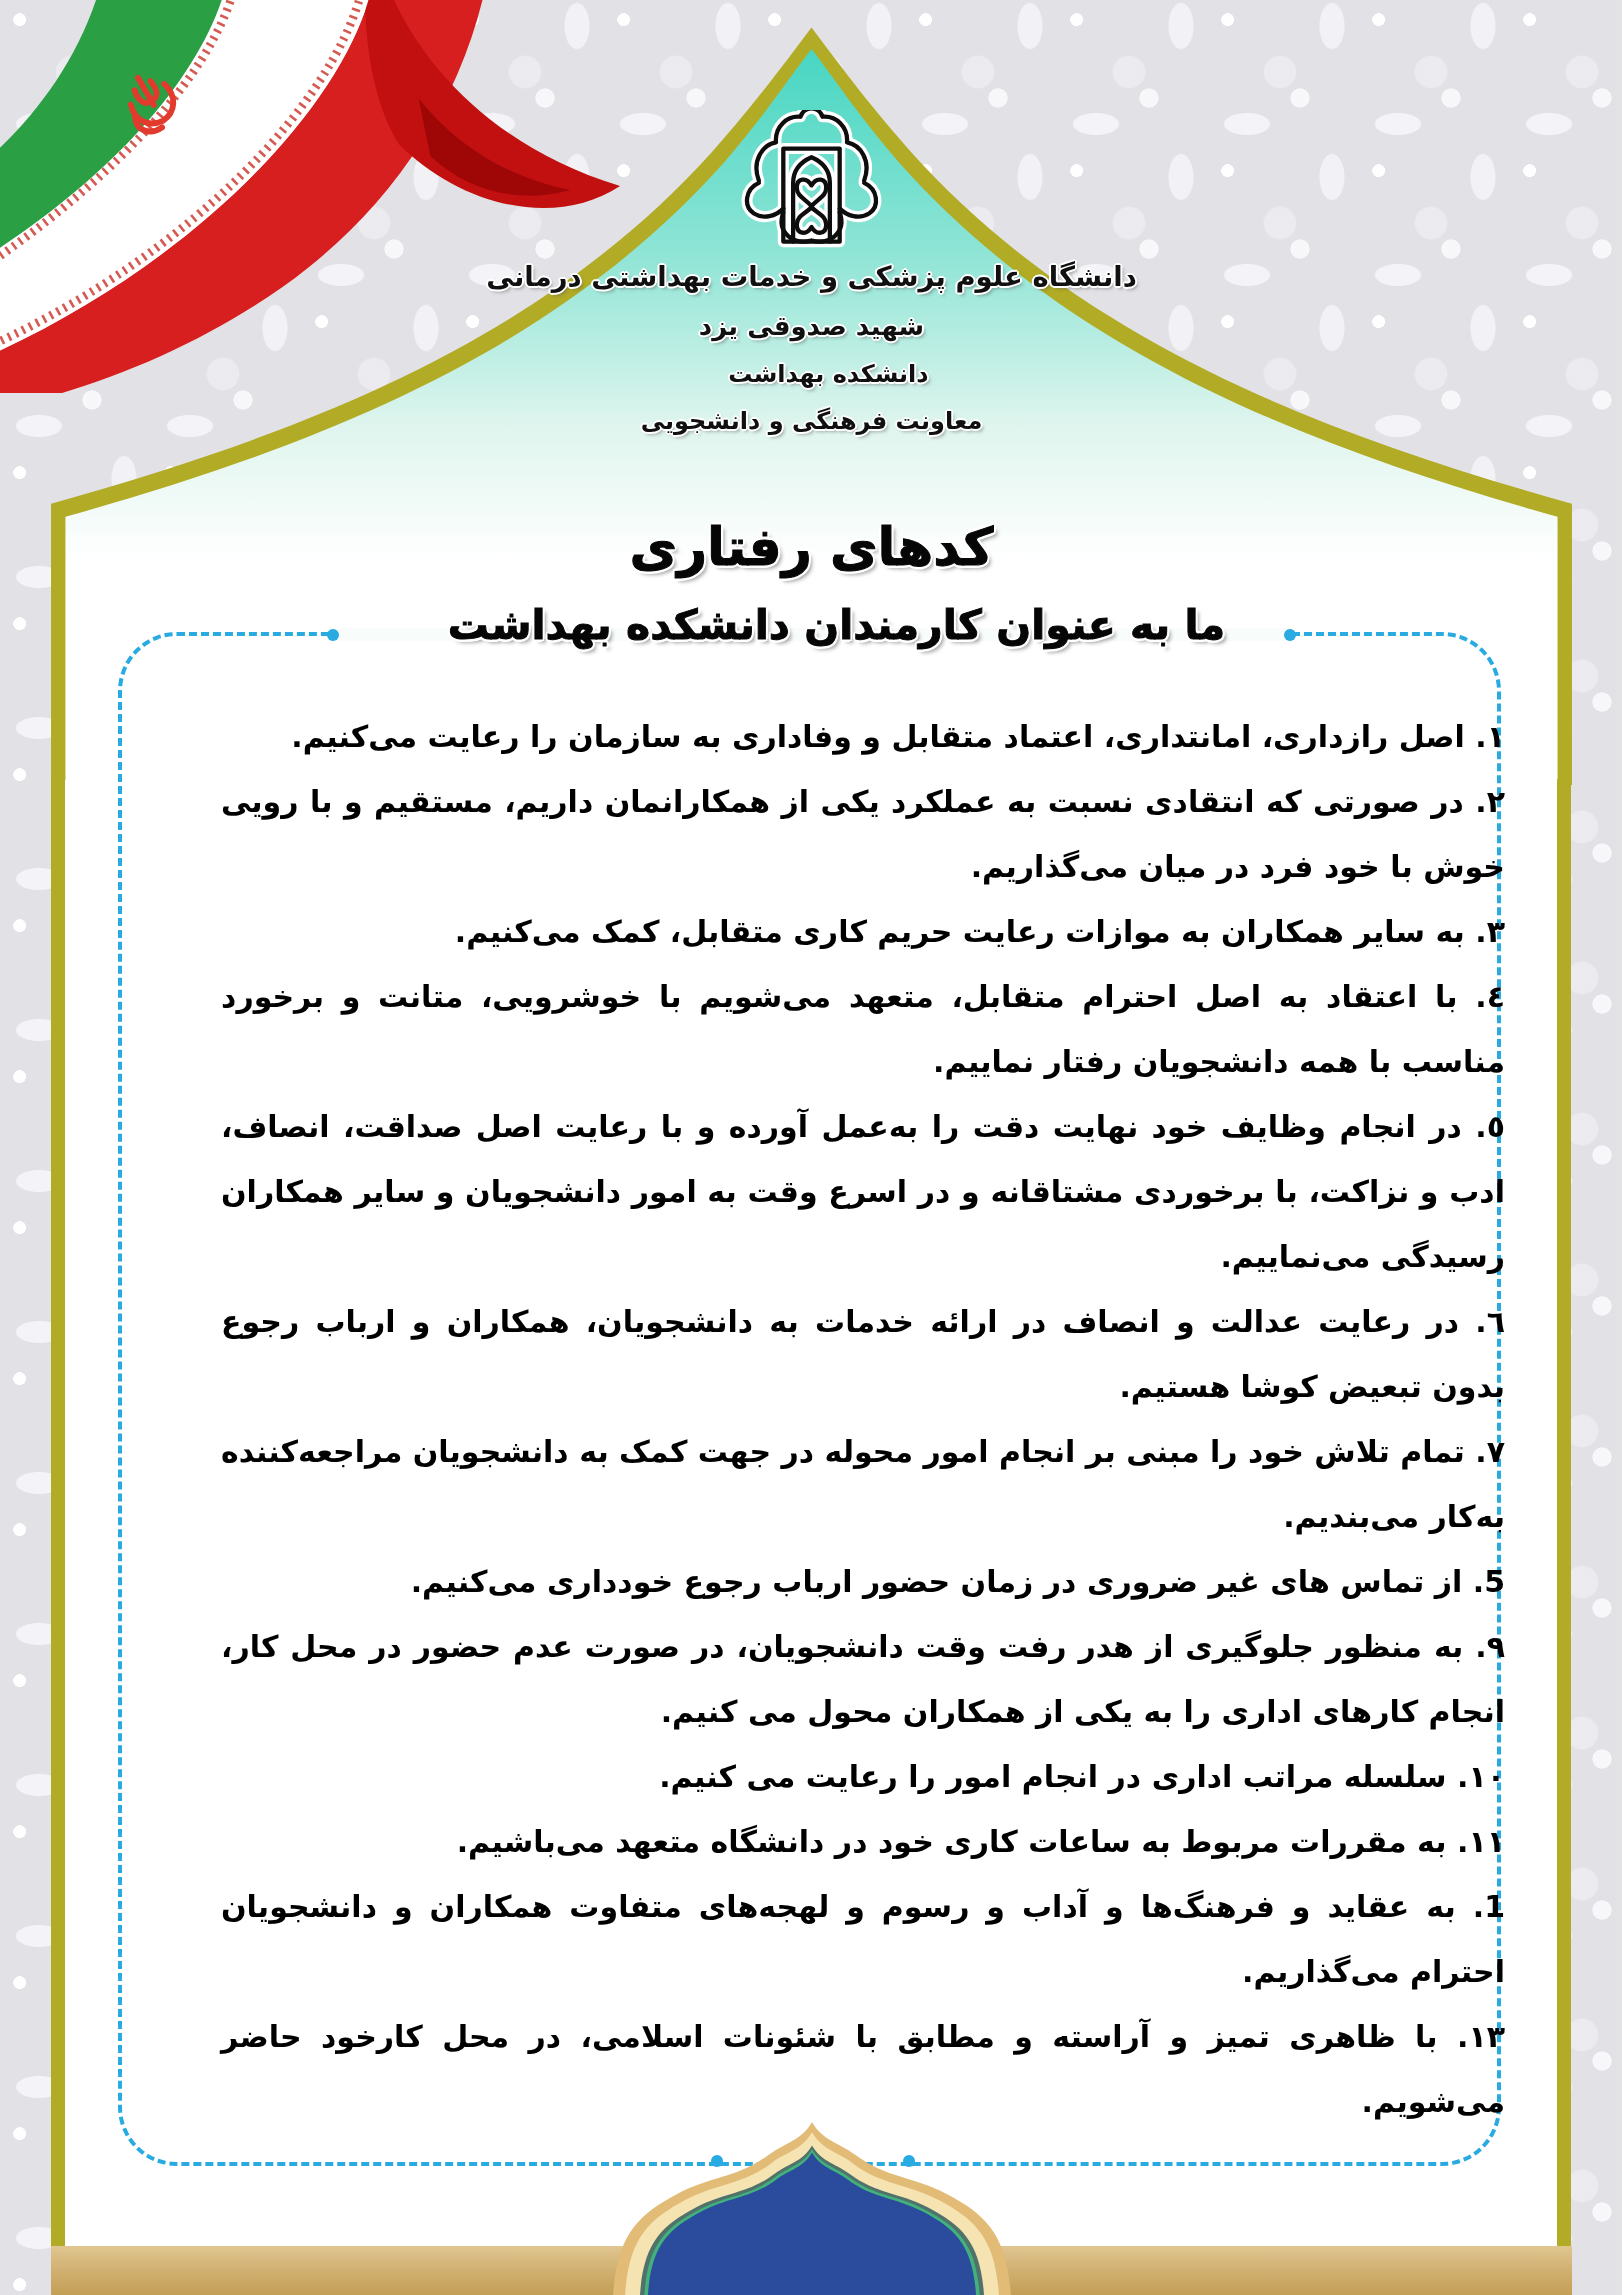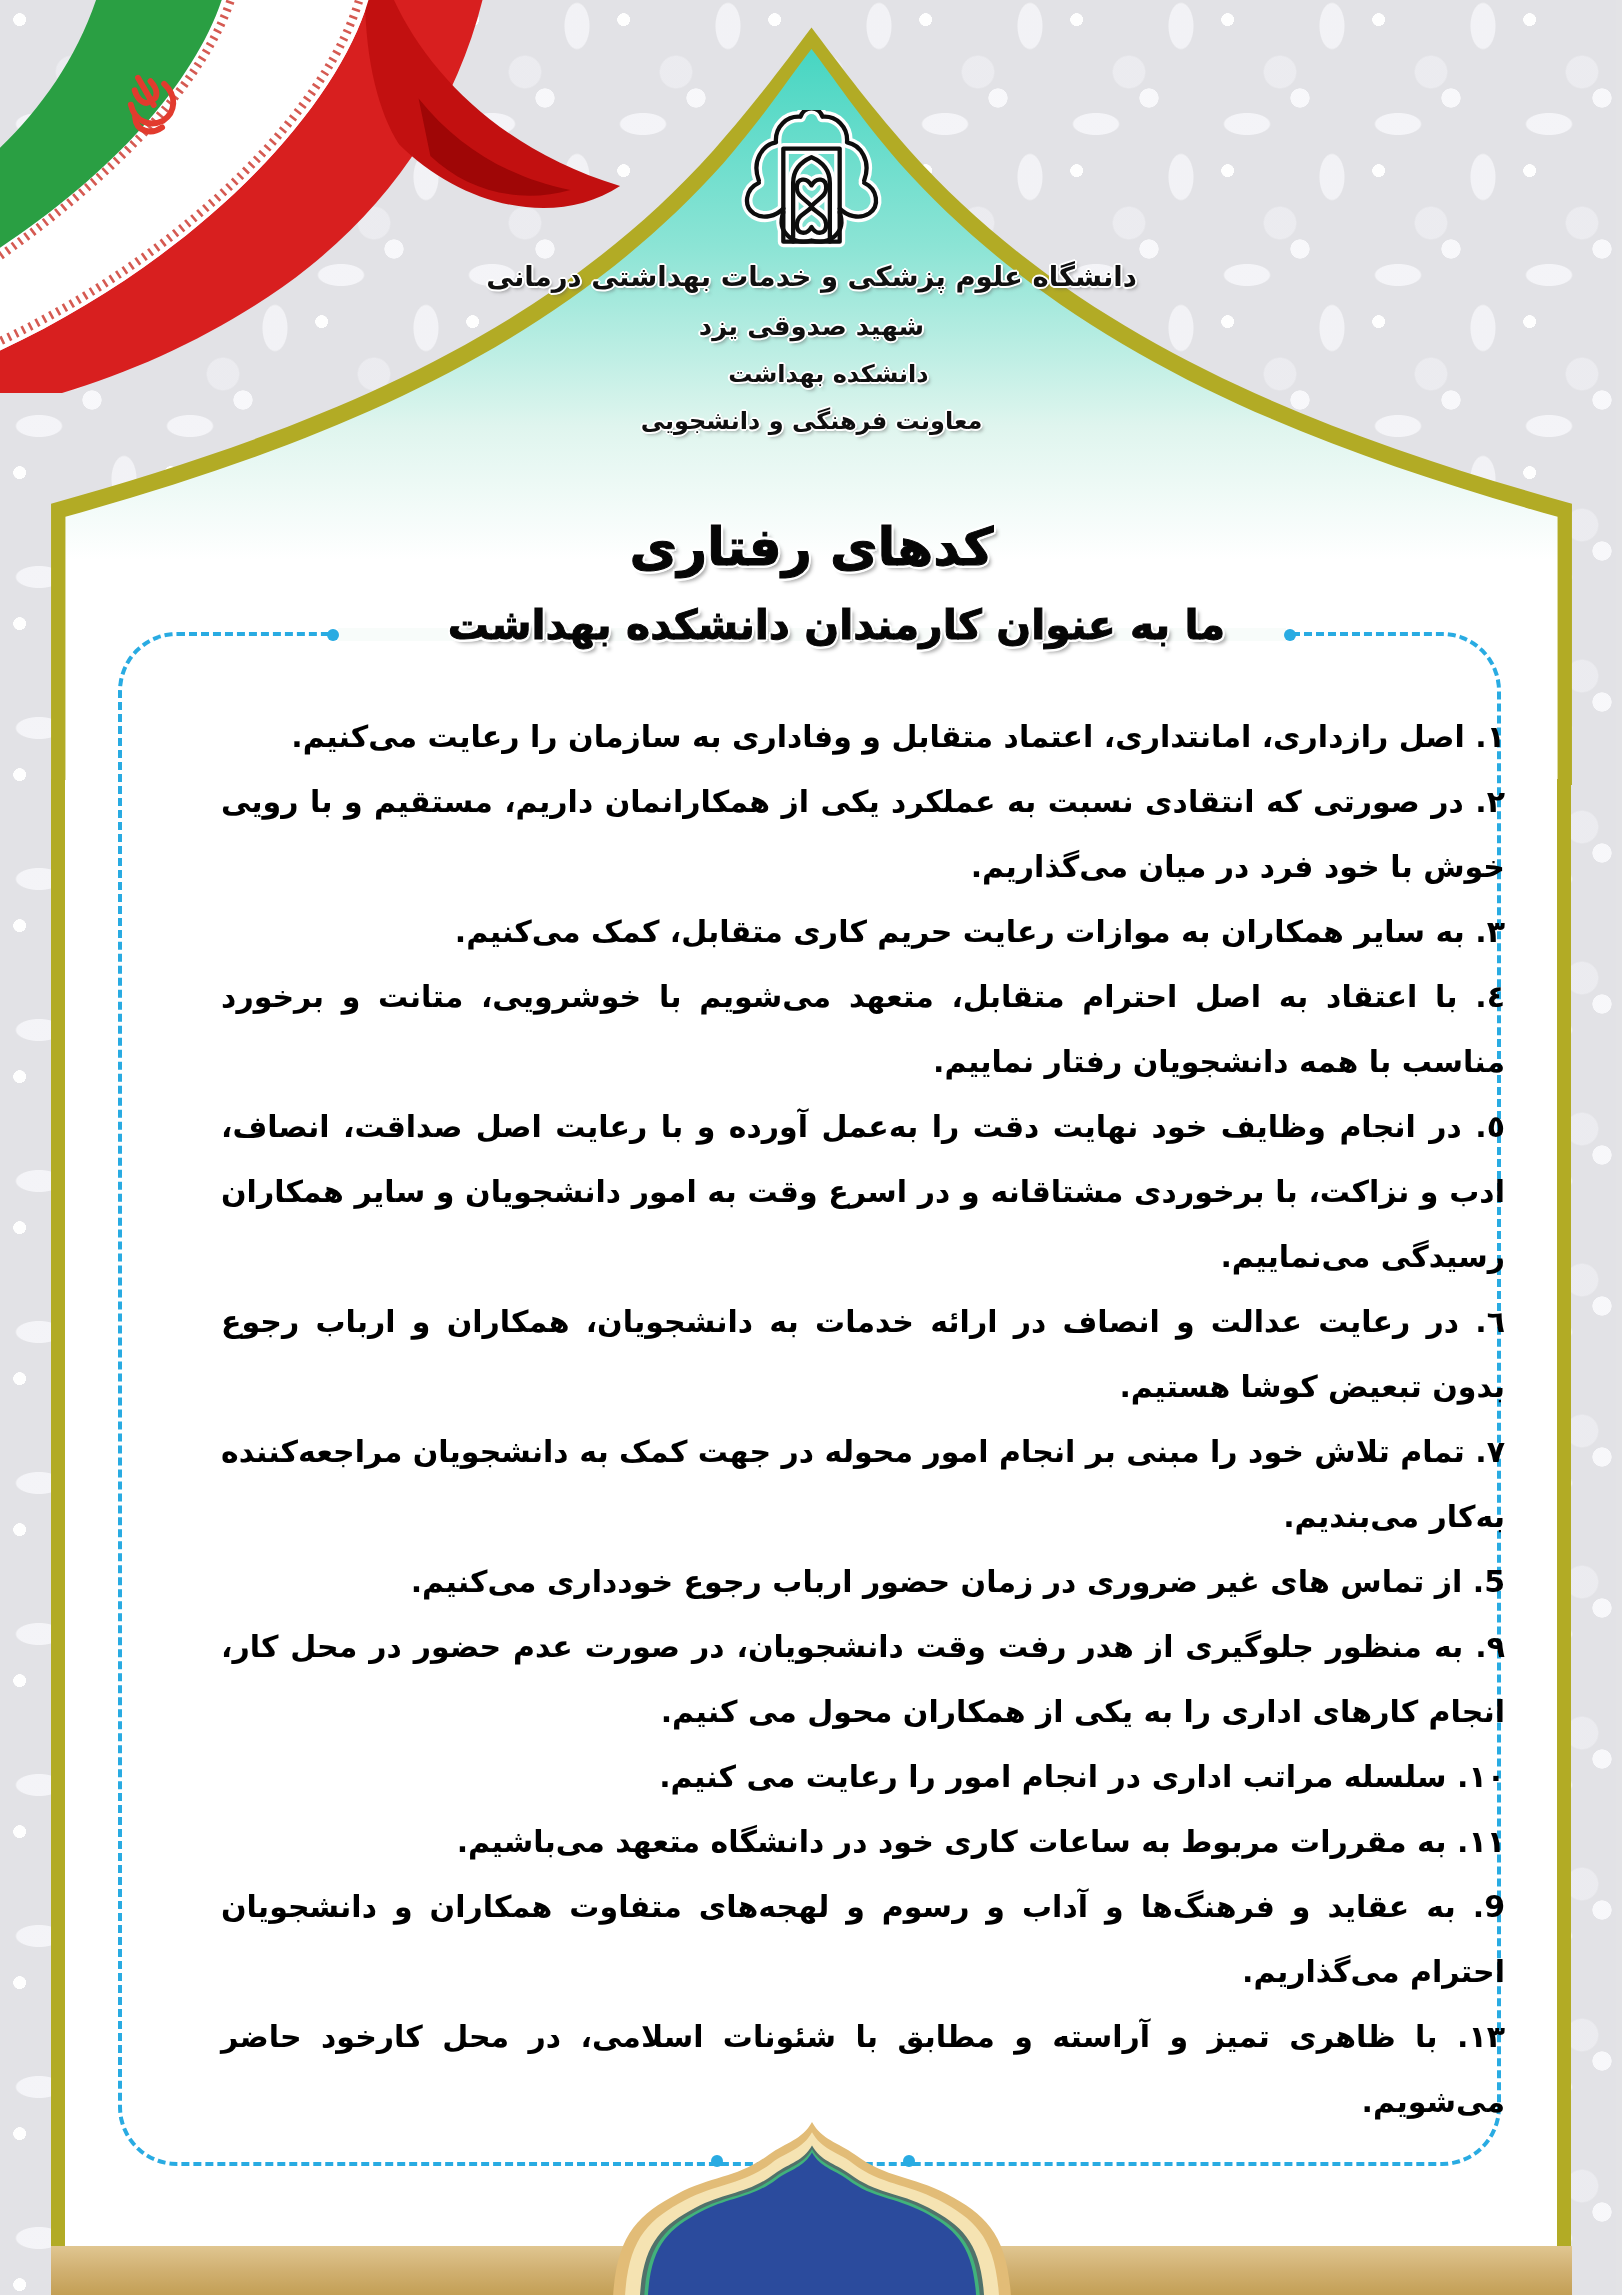--- a/index.html
+++ b/index.html
@@ -140,21 +140,21 @@
     <p>۲. در صورتی که انتقادی نسبت به عملکرد یکی از همکارانمان داریم، مستقیم و با رویی خوش با خود فرد در میان می‌گذاریم.</p>
     <p>۳. به سایر همکاران به موازات رعایت حریم کاری متقابل، کمک می‌کنیم.</p>
     <p>٤. با اعتقاد به اصل احترام متقابل، متعهد می‌شویم با خوشرویی، متانت و برخورد مناسب با همه دانشجویان رفتار نماییم.</p>
     <p>٥. در انجام وظایف خود نهایت دقت را به‌عمل آورده و با رعایت اصل صداقت، انصاف، ادب و نزاکت، با برخوردی مشتاقانه و در اسرع وقت به امور دانشجویان و سایر همکاران رسیدگی می‌نماییم.</p>
     <p>٦. در رعایت عدالت و انصاف در ارائه خدمات به دانشجویان، همکاران و ارباب رجوع بدون تبعیض کوشا هستیم.</p>
     <p>۷. تمام تلاش خود را مبنی بر انجام امور محوله در جهت کمک به دانشجویان مراجعه‌کننده به‌کار می‌بندیم.</p>
     <p>5. از تماس های غیر ضروری در زمان حضور ارباب رجوع خودداری می‌کنیم.</p>
     <p>۹. به منظور جلوگیری از هدر رفت وقت دانشجویان، در صورت عدم حضور در محل کار، انجام کارهای اداری را به یکی از همکاران محول می کنیم.</p>
     <p>۱۰. سلسله مراتب اداری در انجام امور را رعایت می کنیم.</p>
     <p>۱۱. به مقررات مربوط به ساعات کاری خود در دانشگاه متعهد می‌باشیم.</p>
-    <p>9. به عقاید و فرهنگ‌ها و آداب و رسوم و لهجه‌های متفاوت همکاران و دانشجویان احترام می‌گذاریم.</p>
+    <p>1. به عقاید و فرهنگ‌ها و آداب و رسوم و لهجه‌های متفاوت همکاران و دانشجویان احترام می‌گذاریم.</p>
     <p>۱۳. با ظاهری تمیز و آراسته و مطابق با شئونات اسلامی، در محل کارخود حاضر می‌شویم.</p>
   </div>
 
   <div class="abs bottom-band"></div>
   <svg id="dome-svg" class="abs" viewBox="0 0 620 272">
     <path fill="#e2bc77" d="M6,272 C12,178 44,148 104,116 C158,88 196,92 244,56 C272,36 294,34 310,6
          C326,34 348,36 376,56 C424,92 462,88 516,116 C576,148 608,178 614,272 Z"></path>
     <path fill="#f5e3b2" transform="translate(310,272) scale(0.94) translate(-310,-272)" d="M6,272 C12,178 44,148 104,116 C158,88 196,92 244,56 C272,36 294,34 310,6
          C326,34 348,36 376,56 C424,92 462,88 516,116 C576,148 608,178 614,272 Z"></path>
     <path fill="#50726b" transform="translate(310,272) scale(0.865) translate(-310,-272)" d="M6,272 C12,178 44,148 104,116 C158,88 196,92 244,56 C272,36 294,34 310,6

